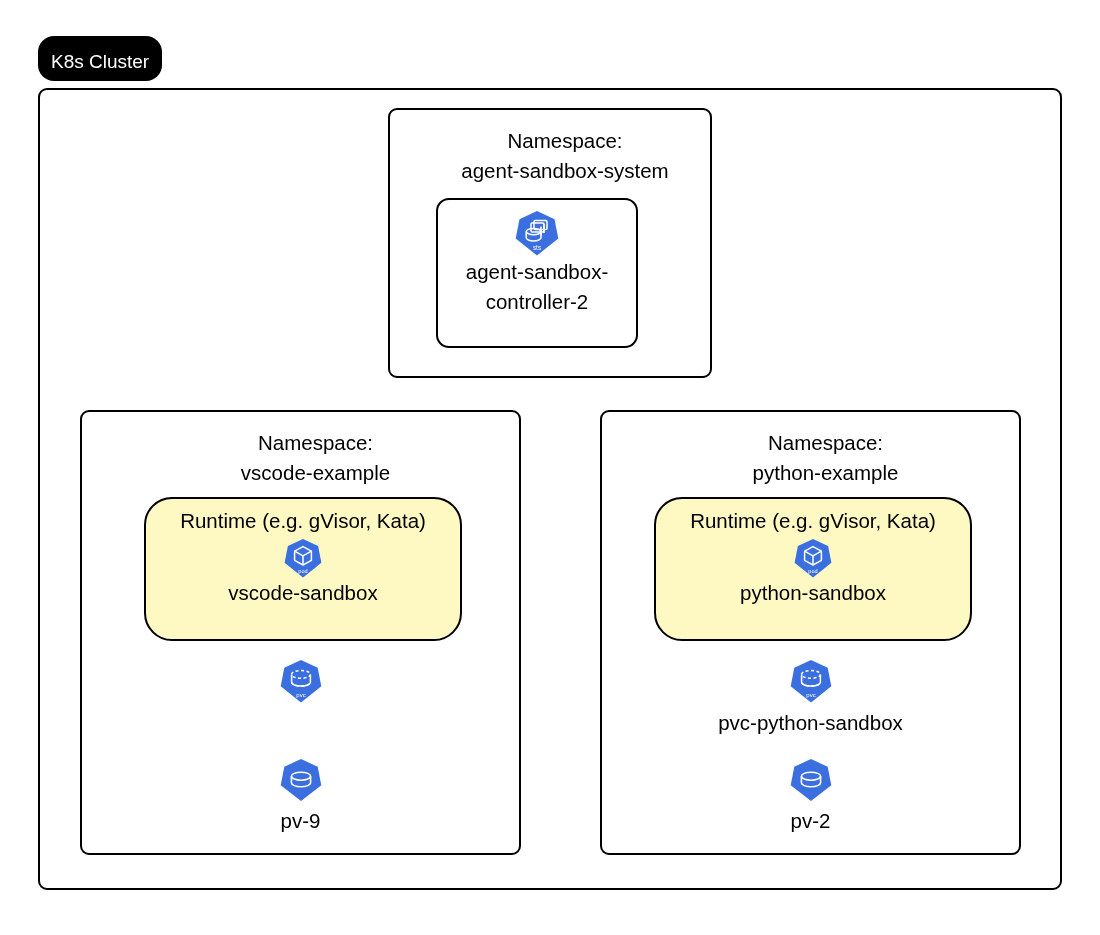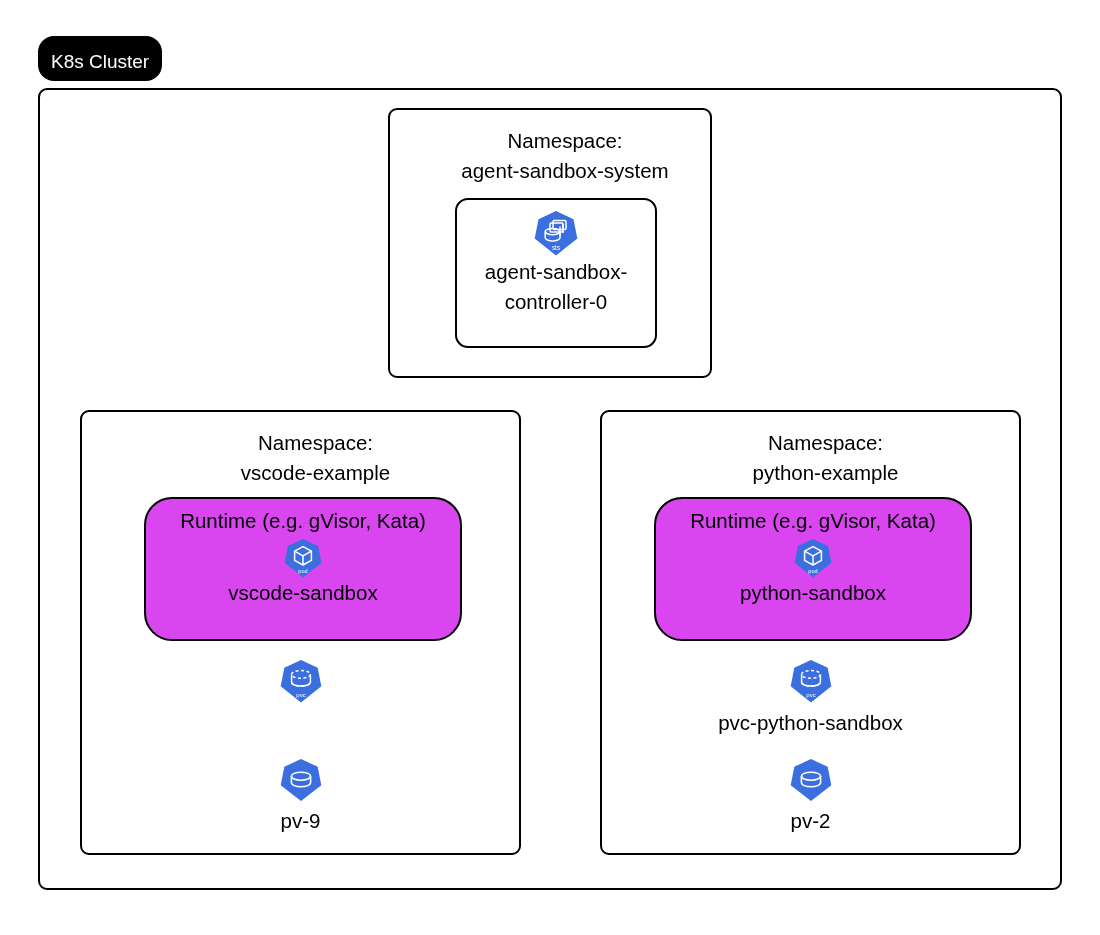--- a/index.html
+++ b/index.html
@@ -56,21 +56,21 @@
     margin-top: 16px;
     white-space: nowrap;
   }
   .ns-title .l2 { display: block; }
 
   
   .ns-system { left: 388px; top: 108px; width: 324px; height: 270px; }
 
   .controller-box {
     position: absolute;
-    left: 65px;
+    left: 46px;
     top: 88px;
     width: 202px;
     height: 150px;
     border: 2px solid #000000;
     border-radius: 13px;
     box-sizing: border-box;
     display: flex;
     flex-direction: column;
     align-items: center;
     justify-content: flex-start;
@@ -79,21 +79,21 @@
 
   
   .ns-vscode { left: 80px; top: 410px; width: 441px; height: 445px; }
   .ns-python { left: 600px; top: 410px; width: 421px; height: 445px; }
 
   .runtime-box {
     position: absolute;
     border: 2px solid #000000;
     border-radius: 28px;
     box-sizing: border-box;
-    background: #d946ef;
+    background: #fef9c3;
     display: flex;
     flex-direction: column;
     align-items: center;
     padding-top: 9px;
   }
   .ns-vscode .runtime-box { left: 62px; top: 85px; width: 318px; height: 144px; }
   .ns-python .runtime-box { left: 52px; top: 85px; width: 318px; height: 144px; }
 
   .runtime-title {
     font-size: 20.5px;
@@ -155,21 +155,21 @@
           <ellipse cx="18.6" cy="21.6" rx="7.4" ry="3.1"></ellipse>
           <path d="M11.2 21.6 v6.2 a7.4 3.1 0 0 0 14.8 0 v-6.2"></path>
           <path d="M26 16.4 v9.4"></path>
           <path d="M29 13.9 v9.2"></path>
         </g>
         <text x="22" y="40.2" font-family="Liberation Sans, sans-serif" font-size="6.4" fill="#ffffff" text-anchor="middle">sts</text>
       </svg>
     </span>
     <div class="node-label two-line">
       <span>agent-sandbox-</span>
-      <span class="l2">controller-0</span>
+      <span class="l2">controller-2</span>
     </div>
   </div>
 </div>
 
 <div class="ns-box ns-vscode">
   <div class="ns-title">
     <span>Namespace:</span>
     <span class="l2">vscode-example</span>
   </div>
 

